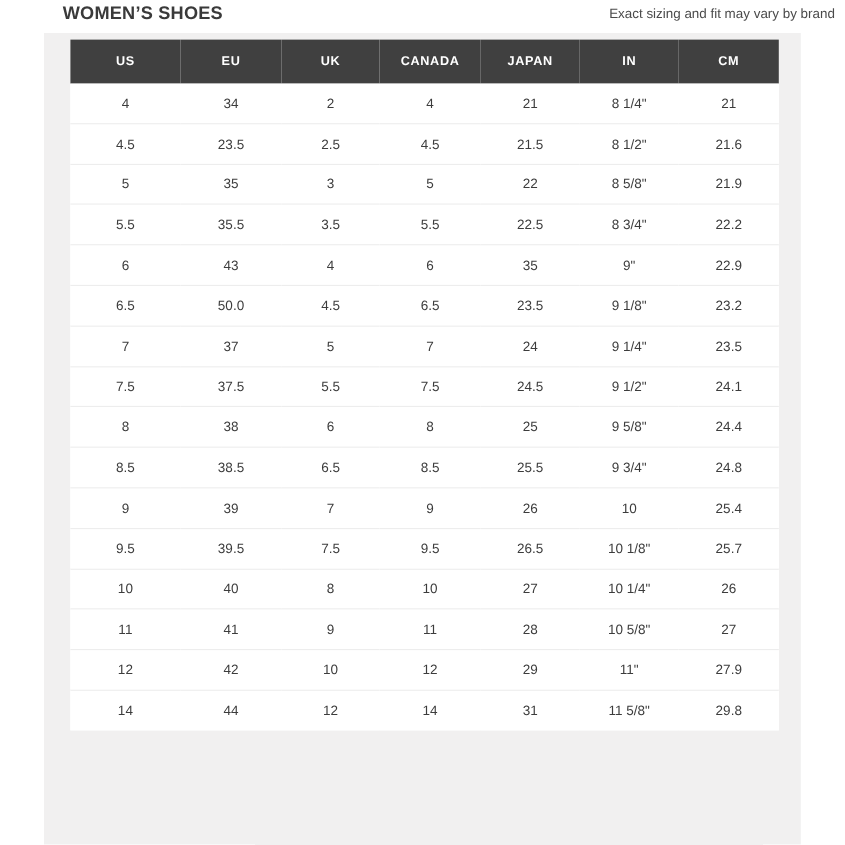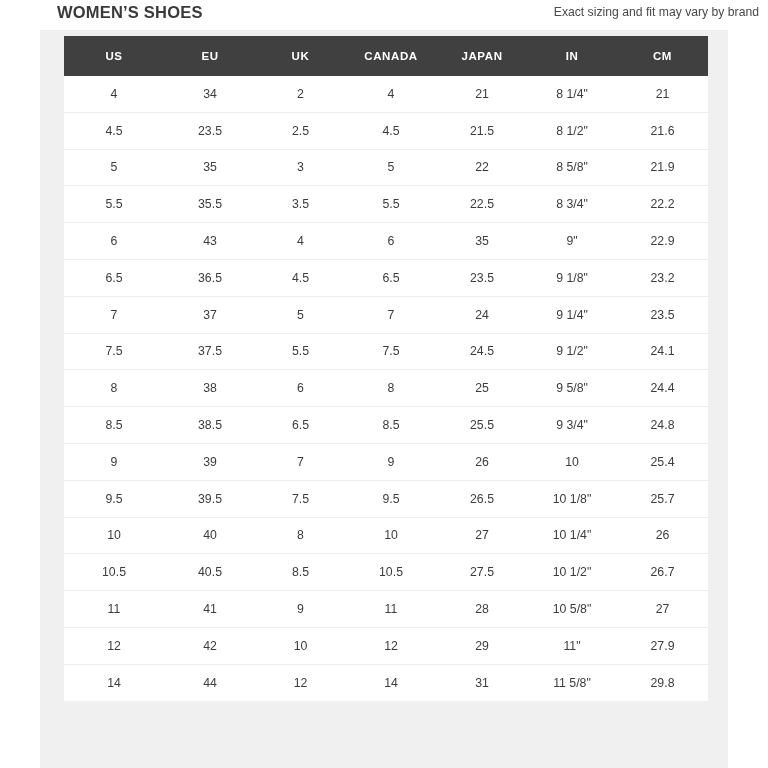--- a/index.html
+++ b/index.html
@@ -189,21 +189,21 @@
             <td>6</td>
             <td>43</td>
             <td>4</td>
             <td>6</td>
             <td>35</td>
             <td>9"</td>
             <td>22.9</td>
           </tr>
           <tr>
             <td>6.5</td>
-            <td>36.5</td>
+            <td>50.0</td>
             <td>4.5</td>
             <td>6.5</td>
             <td>23.5</td>
             <td>9 1/8"</td>
             <td>23.2</td>
           </tr>
           <tr>
             <td>7</td>
             <td>37</td>
             <td>5</td>
@@ -260,29 +260,20 @@
           <tr>
             <td>10</td>
             <td>40</td>
             <td>8</td>
             <td>10</td>
             <td>27</td>
             <td>10 1/4"</td>
             <td>26</td>
           </tr>
           <tr>
-            <td>10.5</td>
-            <td>40.5</td>
-            <td>8.5</td>
-            <td>10.5</td>
-            <td>27.5</td>
-            <td>10 1/2"</td>
-            <td>26.7</td>
-          </tr>
-          <tr>
             <td>11</td>
             <td>41</td>
             <td>9</td>
             <td>11</td>
             <td>28</td>
             <td>10 5/8"</td>
             <td>27</td>
           </tr>
           <tr>
             <td>12</td>

